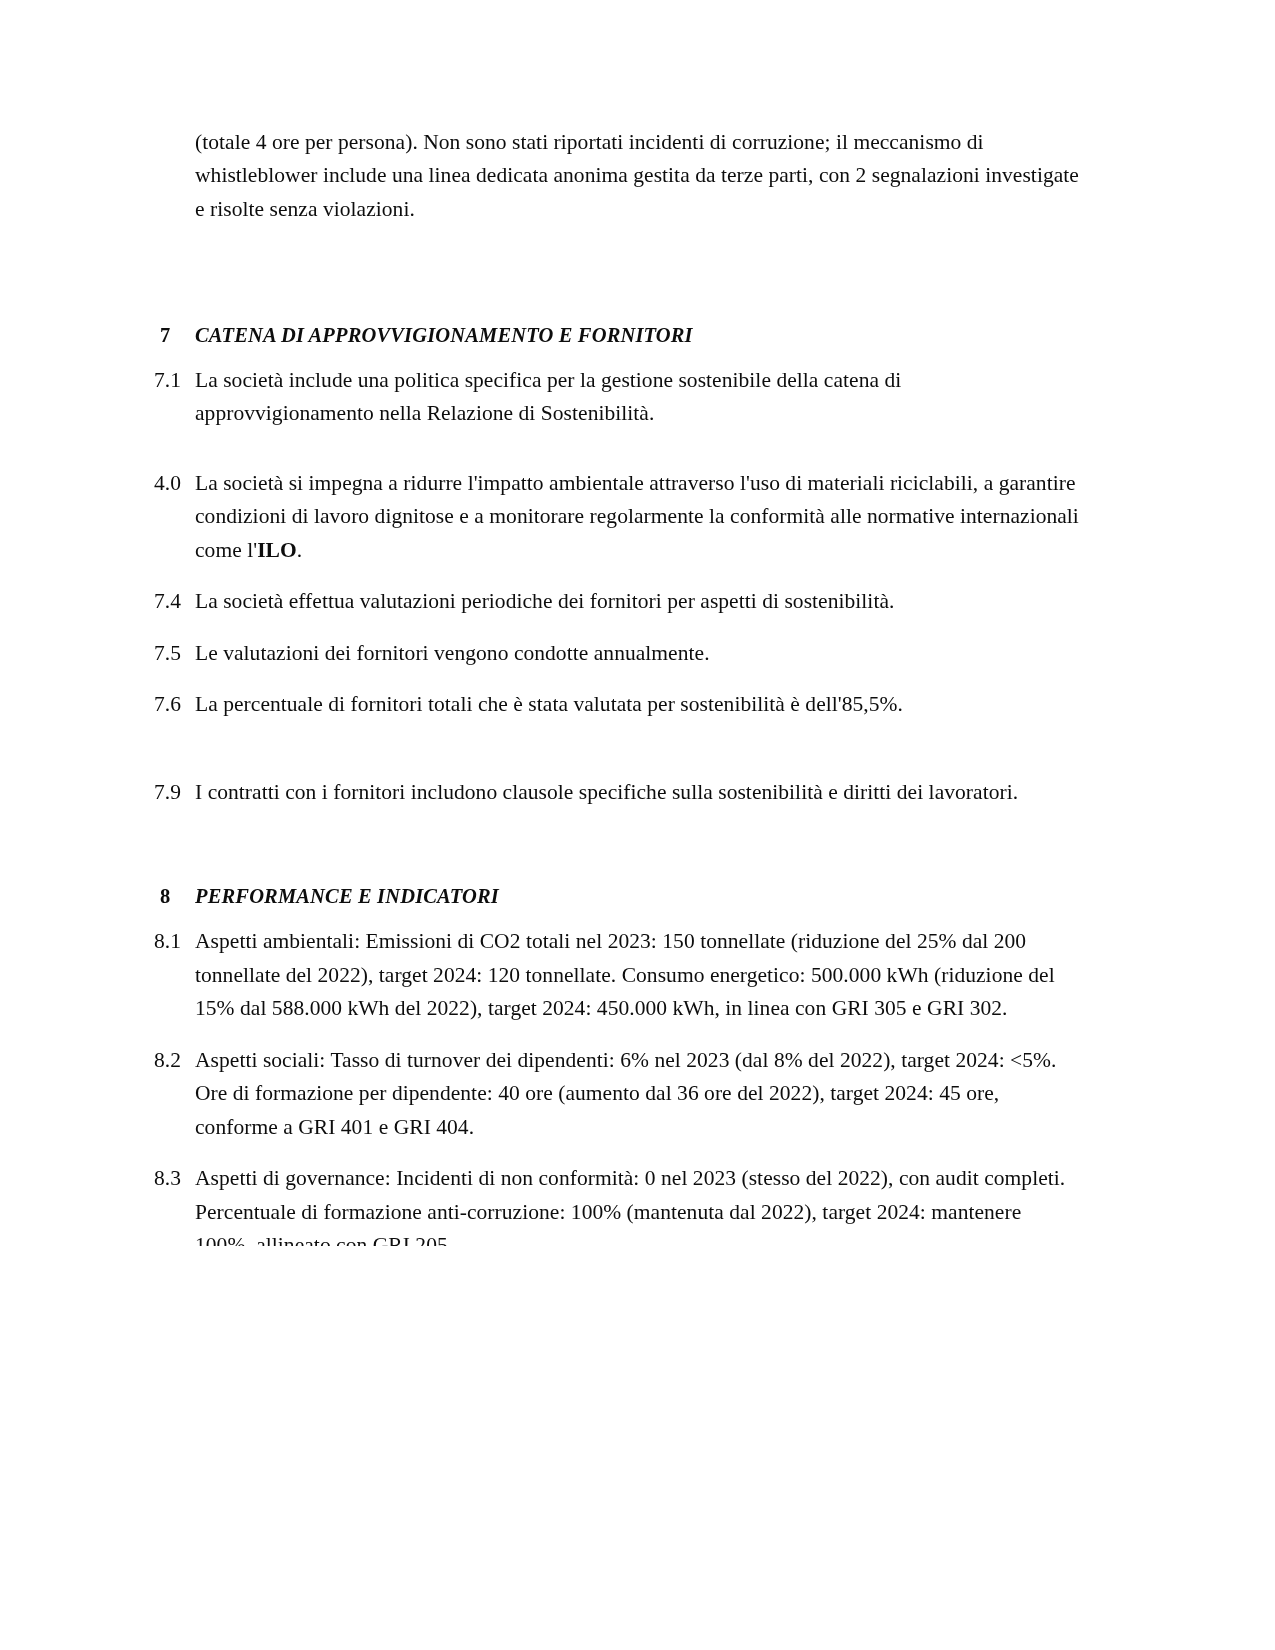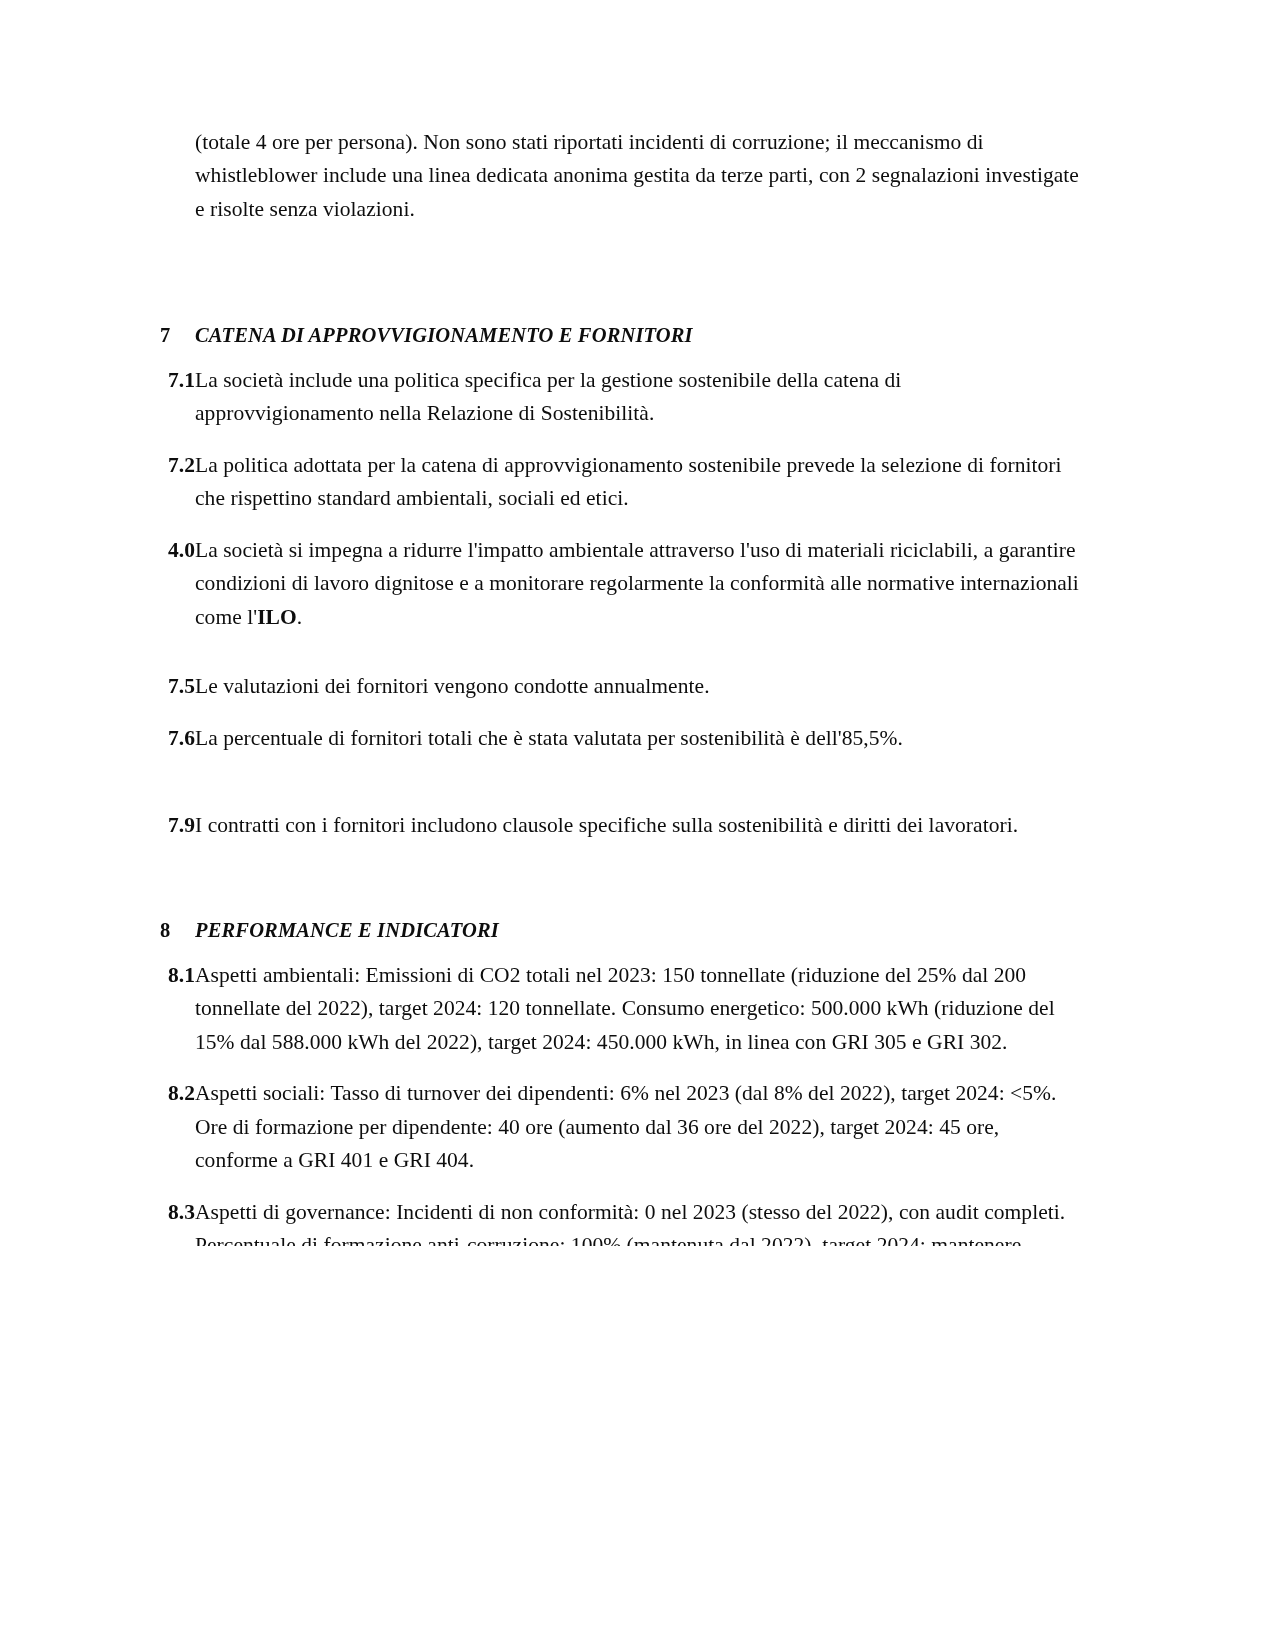--- a/index.html
+++ b/index.html
@@ -62,23 +62,22 @@
   .clause {
     display: flex;
     align-items: baseline;
     font-size: 21.5px;
     line-height: 33.5px;
     letter-spacing: 0.05px;
   }
   .clause .cl-num {
     width: 55px;
     flex: 0 0 55px;
-    text-align: right;
+    text-align: center;
     box-sizing: border-box;
-    font-weight: bold;
   }
   .clause .cl-text {
     flex: 1;
     text-align: left;
   }
   .clause .cl-text b { font-weight: bold; }
 
   
   .gap-lg { height: 72px; }
   .gap-heading-after { height: 14px; }
@@ -101,34 +100,34 @@
 
     <div class="gap-heading-after"></div>
 
     <div class="clause">
       <span class="cl-num">7.1</span>
       <span class="cl-text">La società include una politica specifica per la gestione sostenibile della catena di approvvigionamento nella Relazione di Sostenibilità.</span>
     </div>
 
     <div class="gap-clause"></div>
 
-    <div class="clause">
-      <span class="cl-num">7.2</span>
-      <span class="cl-text">La politica adottata per la catena di approvvigionamento sostenibile prevede la selezione di fornitori che rispettino standard ambientali, sociali ed etici.</span>
-    </div>
 
     <div class="gap-clause"></div>
 
     <div class="clause">
       <span class="cl-num">4.0</span>
       <span class="cl-text"><span>La società si impegna a ridurre l'impatto ambientale attraverso l'uso di materiali riciclabili, a garantire condizioni di lavoro dignitose e a monitorare regolarmente la conformità alle normative internazionali come l'</span><b>ILO</b><span>.</span></span>
     </div>
 
     <div class="gap-clause"></div>
 
+    <div class="clause">
+      <span class="cl-num">7.4</span>
+      <span class="cl-text">La società effettua valutazioni periodiche dei fornitori per aspetti di sostenibilità.</span>
+    </div>
 
     <div class="gap-clause"></div>
 
     <div class="clause">
       <span class="cl-num">7.5</span>
       <span class="cl-text">Le valutazioni dei fornitori vengono condotte annualmente.</span>
     </div>
 
     <div class="gap-clause"></div>
 

